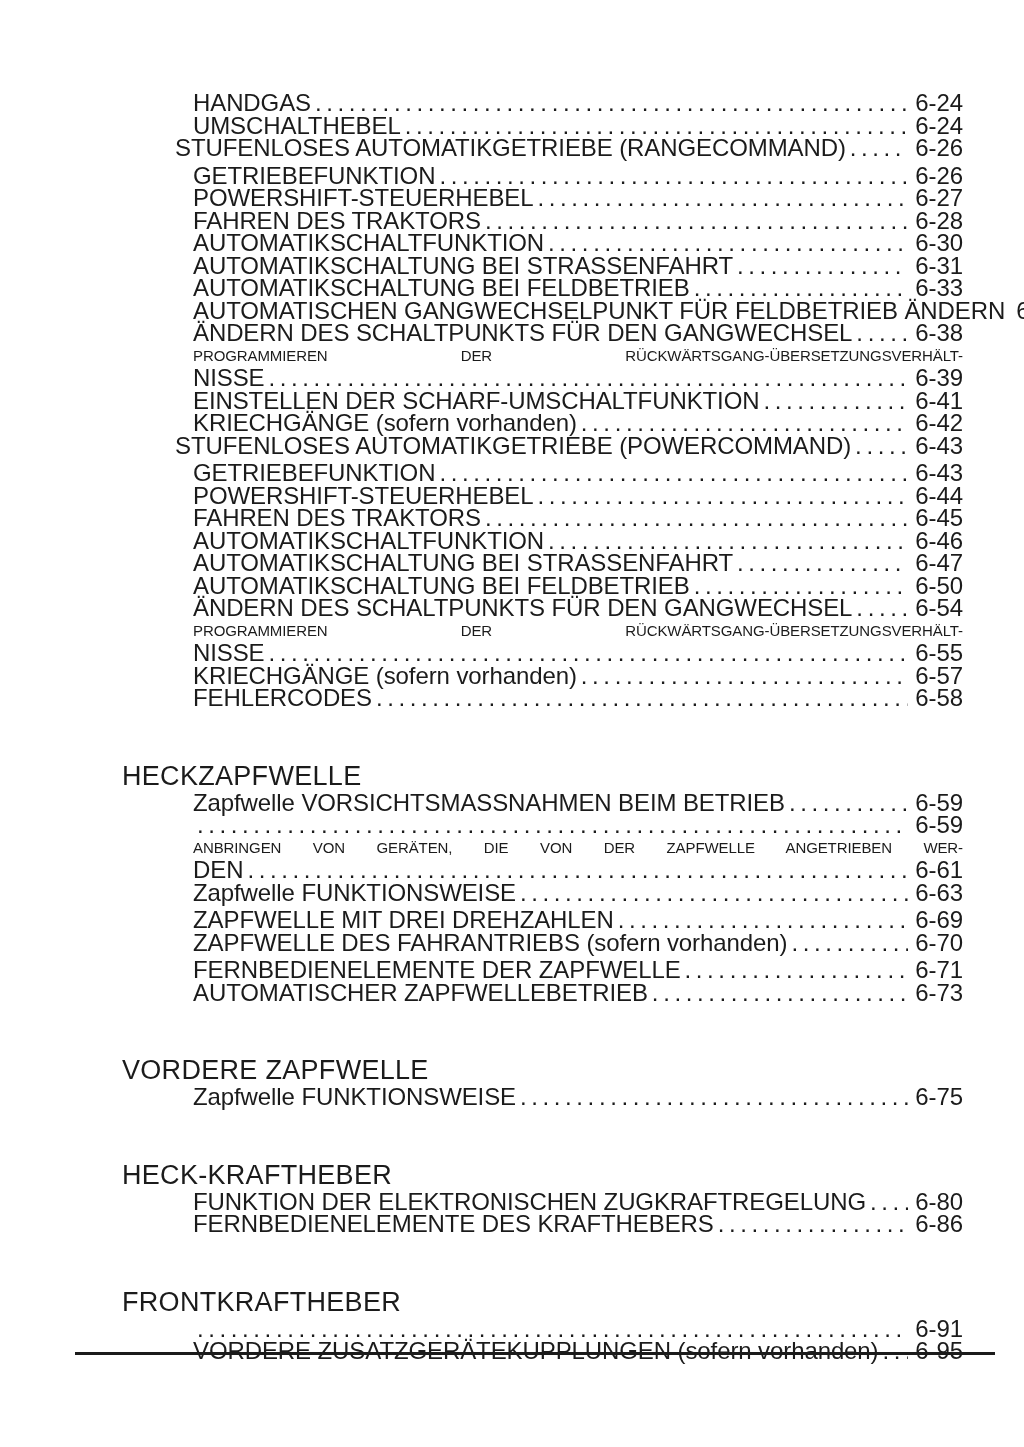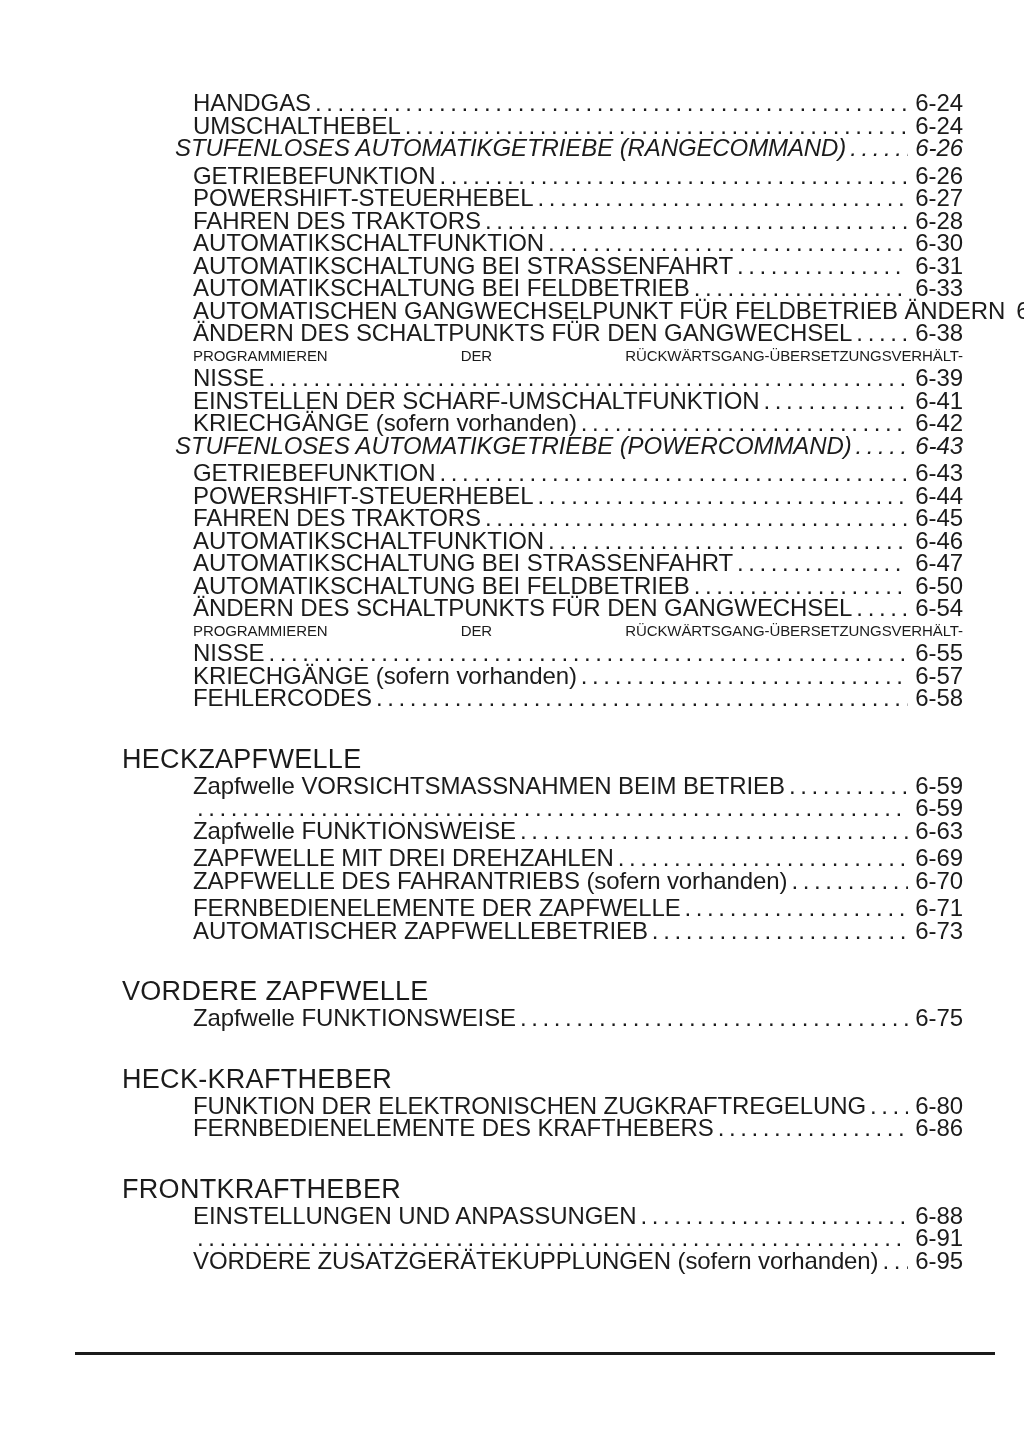--- a/index.html
+++ b/index.html
@@ -17,35 +17,34 @@
     color: #1b1b1b;
   }
   .toc {
     position: absolute;
     top: 92px;
     left: 0;
     right: 0;
     padding-right: 61px;
   }
   .toc-section.titled {
-    margin-top: 35px;
+    margin-top: 52px;
   }
   .sec-title {
     margin: 0 0 2px 122px;
     font-size: 27px;
     line-height: 28px;
     letter-spacing: 0.3px;
     white-space: nowrap;
   }
   .toc-item { 
     margin-left: 193px;
   }
   .toc-item.lvl2 {
     margin-left: 175px;
-    font-style: italic;
   }
   .toc-item.gap {
     margin-top: 5px;
   }
   .row {
     display: flex;
     align-items: center;
     font-size: 24px;
     line-height: 22.5px;
     letter-spacing: -0.1px;
@@ -278,20 +277,28 @@
             <span class="pg">6-59</span>
           </div>
         </div>
         <div class="toc-item lvl3">
           <div class="row">
             <span class="dots"></span>
             <span class="pg">6-59</span>
           </div>
         </div>
         <div class="toc-item lvl3">
+          <div class="cont-line">ANBRINGEN VON GERÄTEN, DIE VON DER ZAPFWELLE ANGETRIEBEN WER-</div>
+          <div class="row">
+            <span class="lbl">DEN</span>
+            <span class="dots"></span>
+            <span class="pg">6-61</span>
+          </div>
+        </div>
+        <div class="toc-item lvl3">
           <div class="row">
             <span class="lbl">Zapfwelle FUNKTIONSWEISE</span>
             <span class="dots"></span>
             <span class="pg">6-63</span>
           </div>
         </div>
         <div class="toc-item lvl3 gap">
           <div class="row">
             <span class="lbl">ZAPFWELLE MIT DREI DREHZAHLEN</span>
             <span class="dots"></span>
@@ -342,27 +349,20 @@
         <div class="toc-item lvl3">
           <div class="row">
             <span class="lbl">FERNBEDIENELEMENTE DES KRAFTHEBERS</span>
             <span class="dots"></span>
             <span class="pg">6-86</span>
           </div>
         </div>
       </section>
       <section class="toc-section titled">
         <div class="sec-title">FRONTKRAFTHEBER</div>
-        <div class="toc-item lvl3">
-          <div class="row">
-            <span class="lbl">EINSTELLUNGEN UND ANPASSUNGEN</span>
-            <span class="dots"></span>
-            <span class="pg">6-88</span>
-          </div>
-        </div>
         <div class="toc-item lvl3">
           <div class="row">
             <span class="dots"></span>
             <span class="pg">6-91</span>
           </div>
         </div>
         <div class="toc-item lvl3">
           <div class="row">
             <span class="lbl">VORDERE ZUSATZGERÄTEKUPPLUNGEN (sofern vorhanden)</span>
             <span class="dots"></span>

